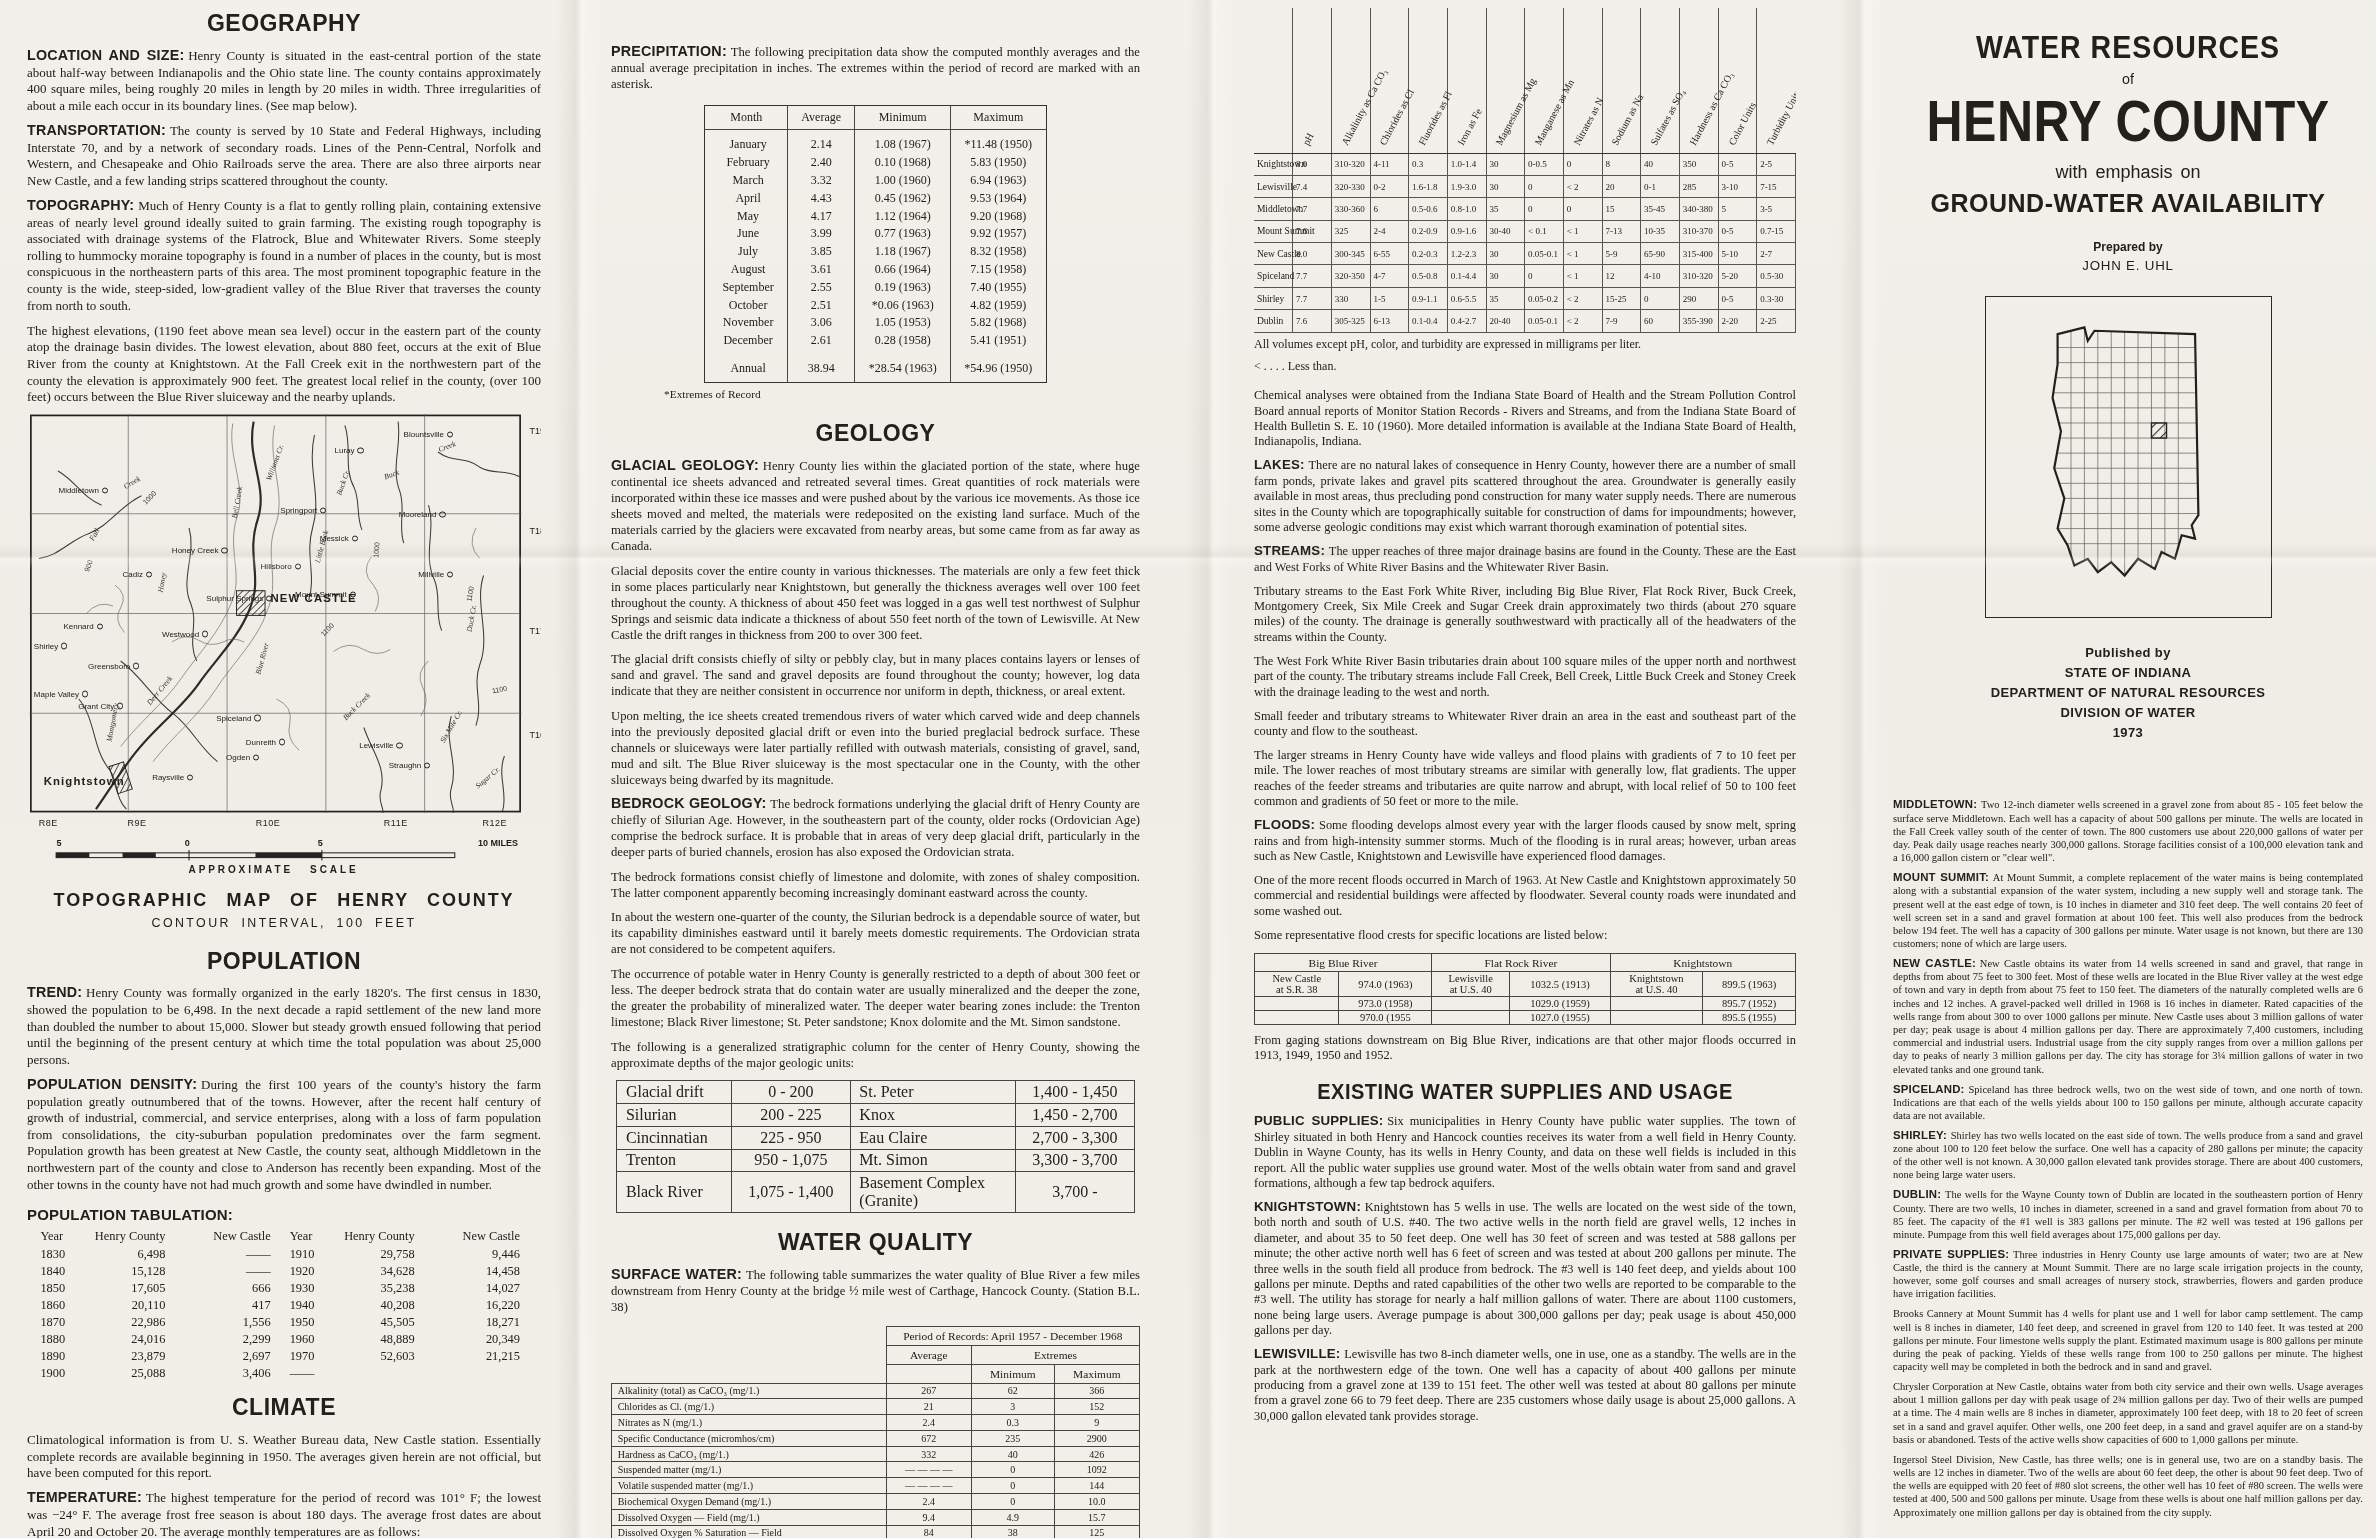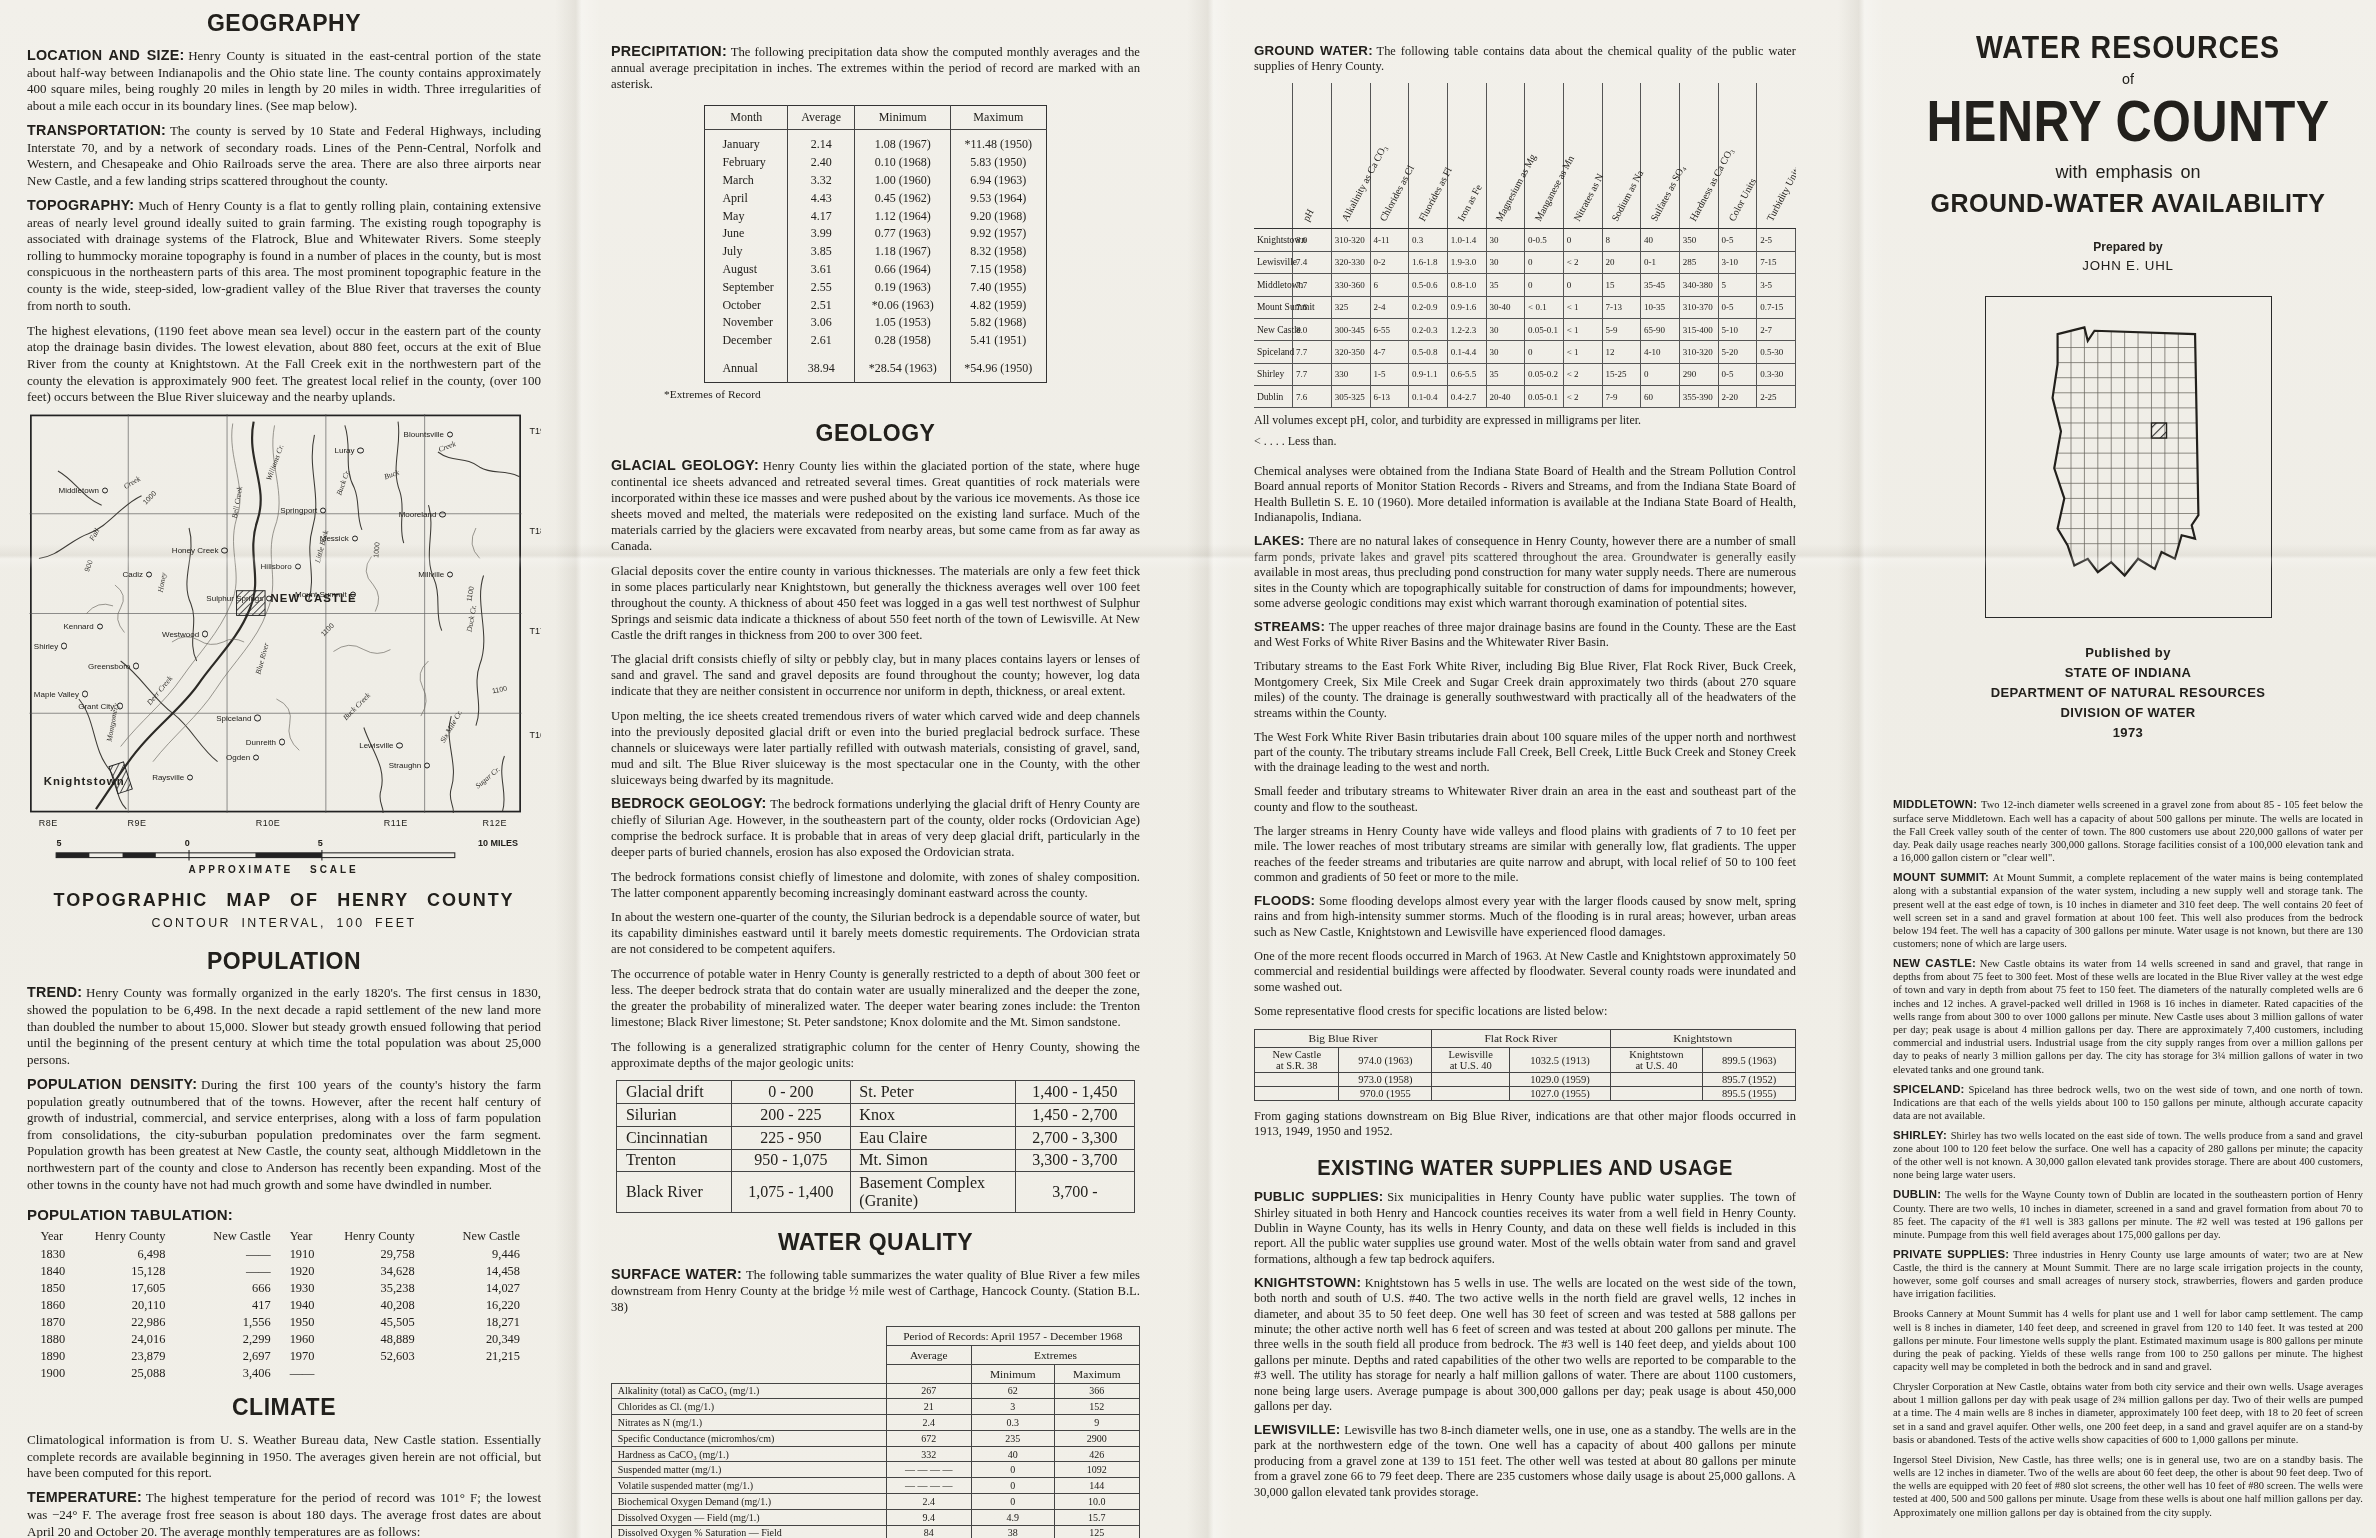--- a/index.html
+++ b/index.html
@@ -26,21 +26,21 @@
   .mt-top{margin-top:44px;}
 
   table{border-collapse:collapse;}
   td,th{font-family:"Liberation Serif",serif;color:#22201c;}
 
   
   .precip{margin:13.3px auto 3.8px;border:1.4px solid #333;}
   .precip th{font-size:12px;font-weight:400;padding:3.8px 13.3px;border-bottom:1.1px solid #444;border-left:1px solid #444;}
   .precip th:first-child{border-left:none;}
   .precip td{font-size:12px;padding:1.4px 13.3px;text-align:center;border-left:1px solid #444;}
-  .precip td:first-child{border-left:none;text-align:left;padding-left:17px;}
+  .precip td:first-child{border-left:none;text-align:center;padding-left:17px;}
   .precip tbody tr:first-child td{padding-top:7.6px;}
   .precip tbody tr:last-child td{padding-top:11.4px;padding-bottom:5.7px;}
   .footnote{font:11.4px "Liberation Serif",serif;margin:5.7px 0 0 53px;}
 
   
   .strat{width:98%;margin:9.5px auto 11.4px;border:1.4px solid #333;}
   .strat td{border:1px solid #444;font-size:16px;padding:1.9px 8.6px;white-space:pre-line;}
   .strat td:nth-child(2),.strat td:nth-child(4){text-align:center;}
 
   
@@ -575,21 +575,20 @@
             <td>Dissolved Oxygen % Saturation — Field</td>
             <td>84</td>
             <td>38</td>
             <td>125</td>
           </tr>
         </tbody>
     </table>
   </section>
 
   <section class="panel p3">
-    <p class="para mt-top"><span class="lead">GROUND WATER:</span><span>The following table contains data about the chemical quality of the public water supplies of Henry County.</span></p>
     <table class="gw">
       <colgroup>
           <col class="town">
         </colgroup>
       <thead>
           <tr>
             <th>
               <span class="rot"></span>
             </th>
             <th>

